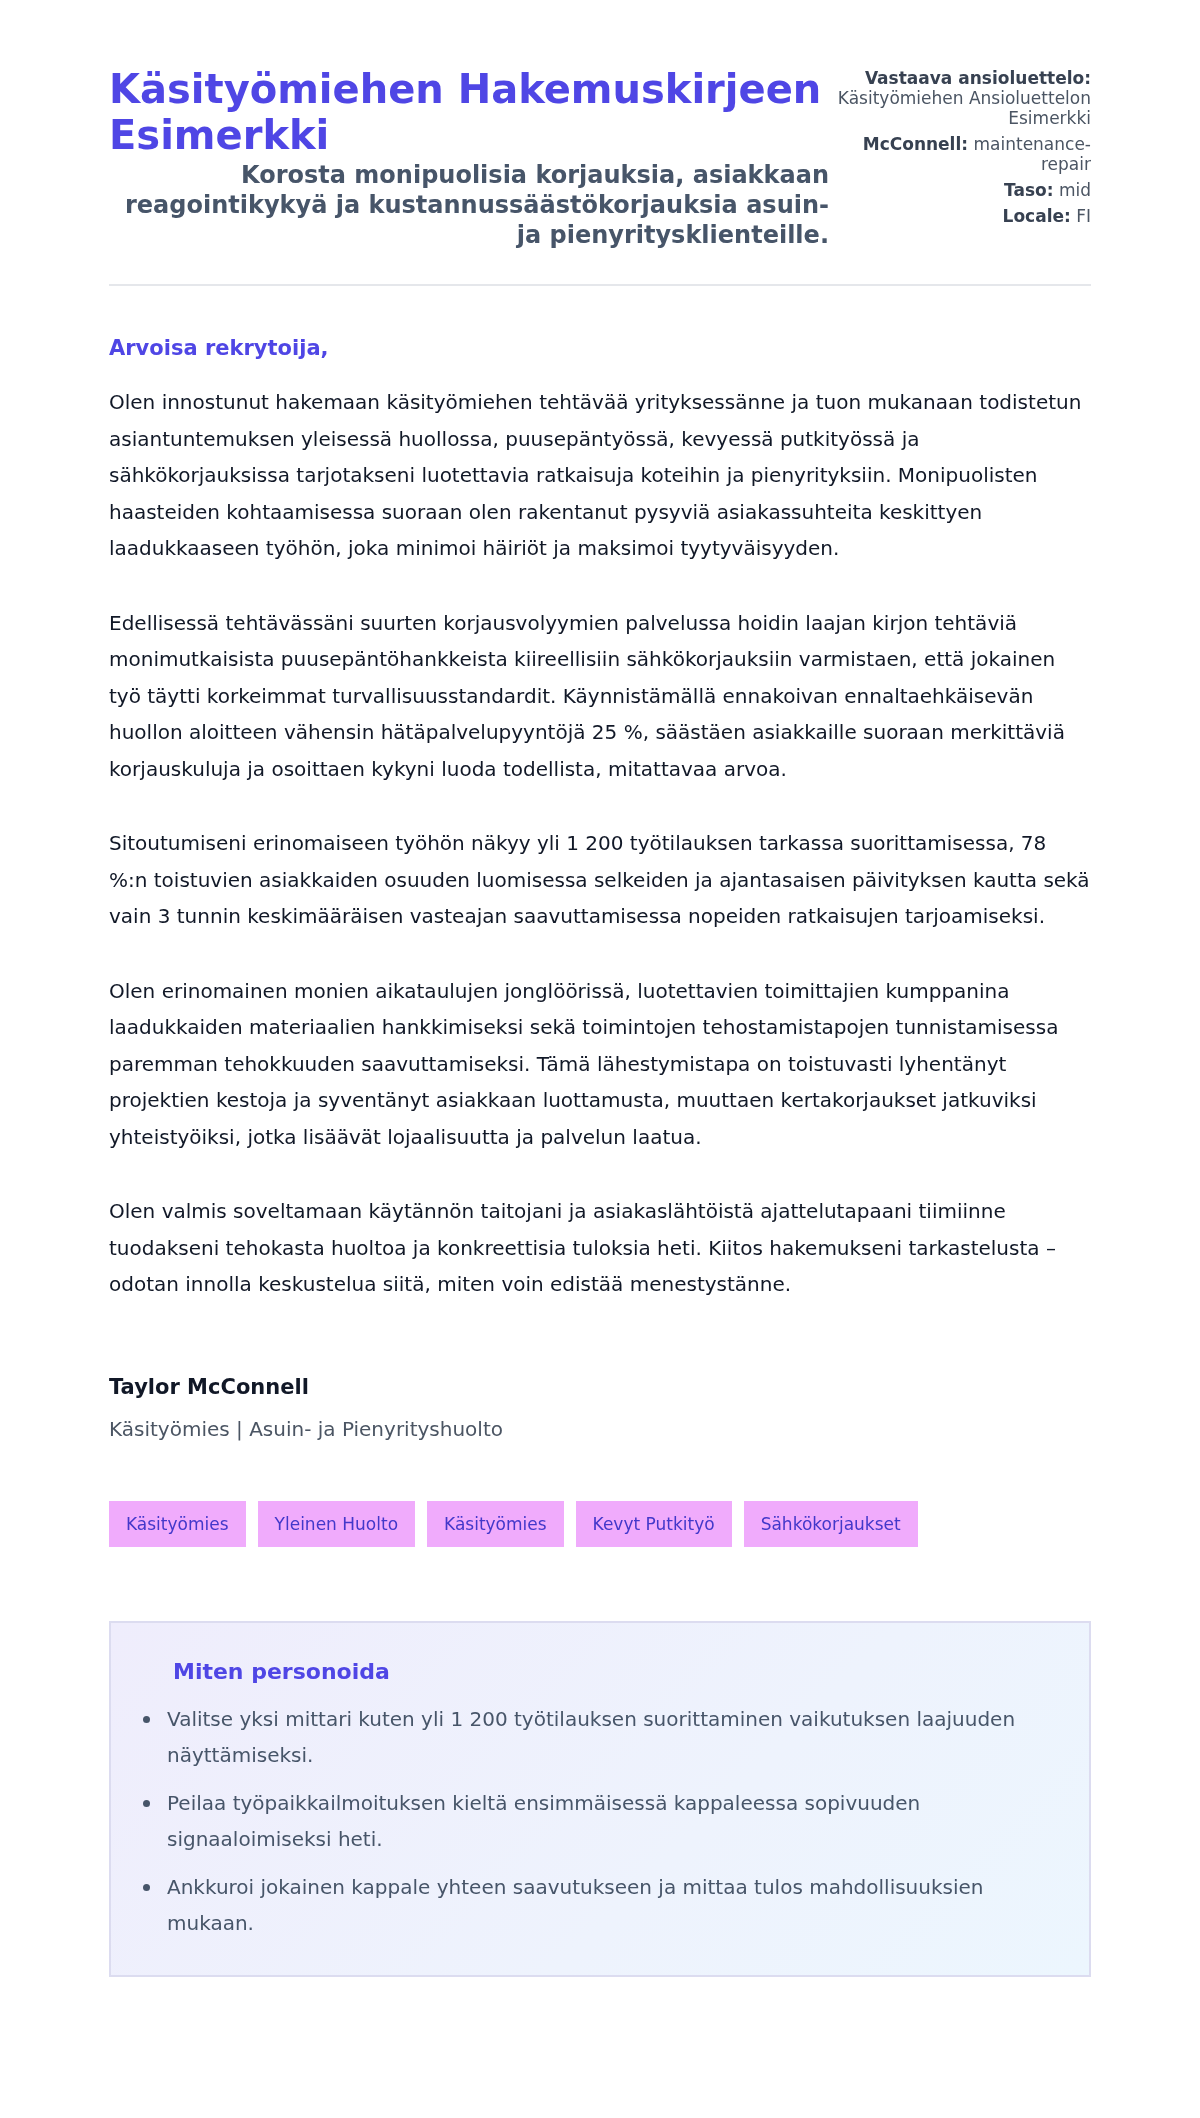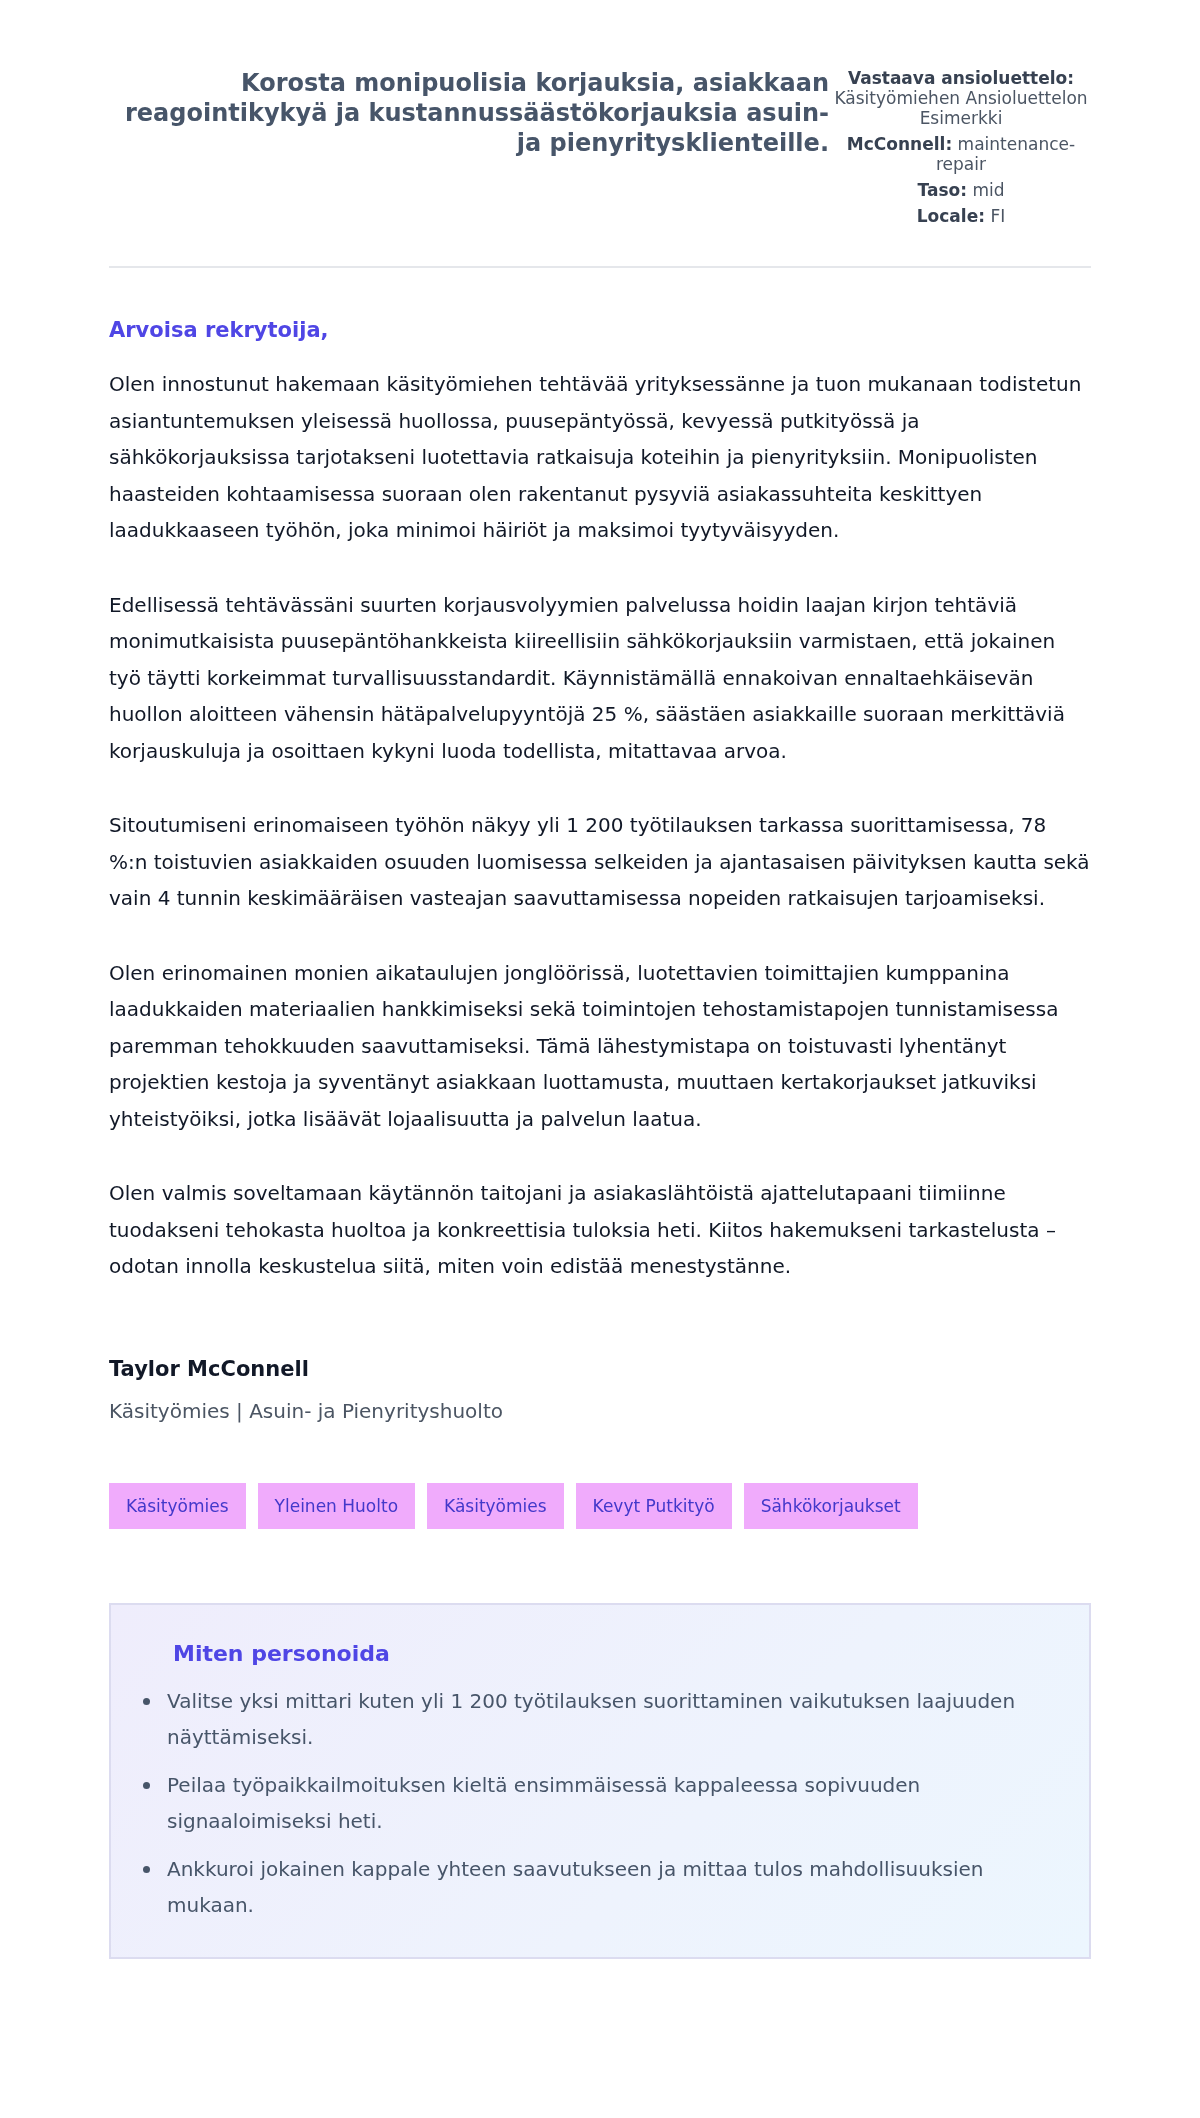--- a/index.html
+++ b/index.html
@@ -37,21 +37,21 @@
     text-align: right;
   }
   .meta {
     width: 260px;
     text-align: right;
     font-size: 17px;
     line-height: 20px;
     color: #4b5563;
     margin-top: 2px;
   }
-  .meta-row { margin-bottom: 6px; text-align: center; }
+  .meta-row { margin-bottom: 6px; }
   .meta-key { font-weight: bold; color: #374151; }
 
   .body { padding-top: 48px; }
   .salutation {
     font-size: 21px;
     font-weight: bold;
     color: #4f46e5;
     margin-bottom: 22px;
     line-height: 28px;
   }
@@ -120,20 +120,21 @@
     background: #475569;
   }
 </style>
 </head>
 <body>
 
 <div class="page">
 
   <header class="header">
     <div class="header-left">
+      <h1 class="title">Käsityömiehen Hakemuskirjeen Esimerkki</h1>
       <h2 class="subtitle">Korosta monipuolisia korjauksia, asiakkaan reagointikykyä ja kustannussäästökorjauksia asuin- ja pienyritysklienteille.</h2>
     </div>
     <div class="meta">
       <div class="meta-row">
         <span class="meta-key">Vastaava ansioluettelo:</span>
         <span>Käsityömiehen Ansioluettelon Esimerkki</span>
       </div>
       <div class="meta-row">
         <span class="meta-key">McConnell:</span>
         <span>maintenance-repair</span>
@@ -146,21 +147,21 @@
         <span class="meta-key">Locale:</span>
         <span>FI</span>
       </div>
     </div>
   </header>
 
   <main class="body">
     <p class="salutation">Arvoisa rekrytoija,</p>
     <p class="para">Olen innostunut hakemaan käsityömiehen tehtävää yrityksessänne ja tuon mukanaan todistetun asiantuntemuksen yleisessä huollossa, puusepäntyössä, kevyessä putkityössä ja sähkökorjauksissa tarjotakseni luotettavia ratkaisuja koteihin ja pienyrityksiin. Monipuolisten haasteiden kohtaamisessa suoraan olen rakentanut pysyviä asiakassuhteita keskittyen laadukkaaseen työhön, joka minimoi häiriöt ja maksimoi tyytyväisyyden.</p>
     <p class="para">Edellisessä tehtävässäni suurten korjausvolyymien palvelussa hoidin laajan kirjon tehtäviä monimutkaisista puusepäntöhankkeista kiireellisiin sähkökorjauksiin varmistaen, että jokainen työ täytti korkeimmat turvallisuusstandardit. Käynnistämällä ennakoivan ennaltaehkäisevän huollon aloitteen vähensin hätäpalvelupyyntöjä 25 %, säästäen asiakkaille suoraan merkittäviä korjauskuluja ja osoittaen kykyni luoda todellista, mitattavaa arvoa.</p>
-    <p class="para">Sitoutumiseni erinomaiseen työhön näkyy yli 1 200 työtilauksen tarkassa suorittamisessa, 78 %:n toistuvien asiakkaiden osuuden luomisessa selkeiden ja ajantasaisen päivityksen kautta sekä vain 4 tunnin keskimääräisen vasteajan saavuttamisessa nopeiden ratkaisujen tarjoamiseksi.</p>
+    <p class="para">Sitoutumiseni erinomaiseen työhön näkyy yli 1 200 työtilauksen tarkassa suorittamisessa, 78 %:n toistuvien asiakkaiden osuuden luomisessa selkeiden ja ajantasaisen päivityksen kautta sekä vain 3 tunnin keskimääräisen vasteajan saavuttamisessa nopeiden ratkaisujen tarjoamiseksi.</p>
     <p class="para">Olen erinomainen monien aikataulujen jonglöörissä, luotettavien toimittajien kumppanina laadukkaiden materiaalien hankkimiseksi sekä toimintojen tehostamistapojen tunnistamisessa paremman tehokkuuden saavuttamiseksi. Tämä lähestymistapa on toistuvasti lyhentänyt projektien kestoja ja syventänyt asiakkaan luottamusta, muuttaen kertakorjaukset jatkuviksi yhteistyöiksi, jotka lisäävät lojaalisuutta ja palvelun laatua.</p>
     <p class="para">Olen valmis soveltamaan käytännön taitojani ja asiakaslähtöistä ajattelutapaani tiimiinne tuodakseni tehokasta huoltoa ja konkreettisia tuloksia heti. Kiitos hakemukseni tarkastelusta – odotan innolla keskustelua siitä, miten voin edistää menestystänne.</p>
 
     <div class="signature">
       <div class="sig-name">Taylor McConnell</div>
       <div class="sig-role">Käsityömies | Asuin- ja Pienyrityshuolto</div>
     </div>
 
     <div class="tags">
       <span class="tag">Käsityömies</span>

